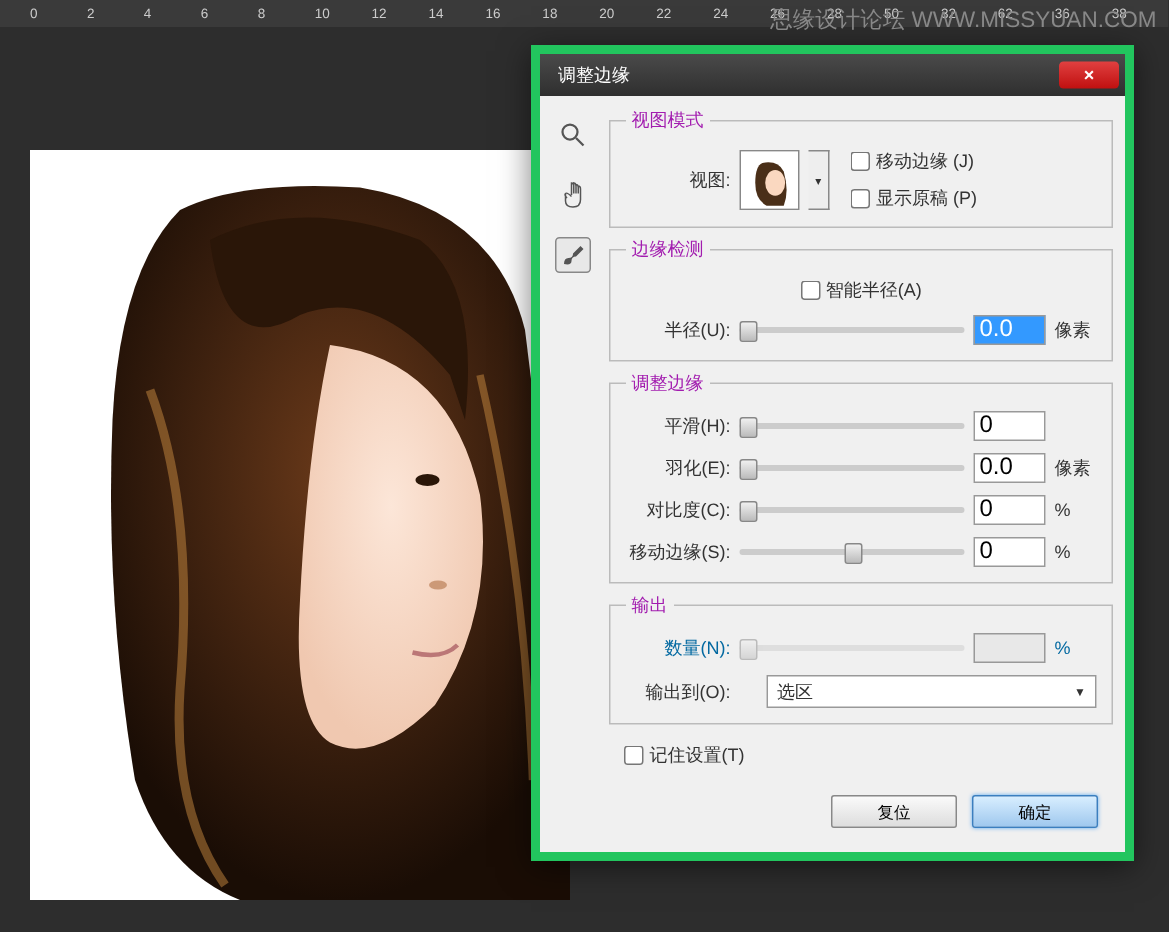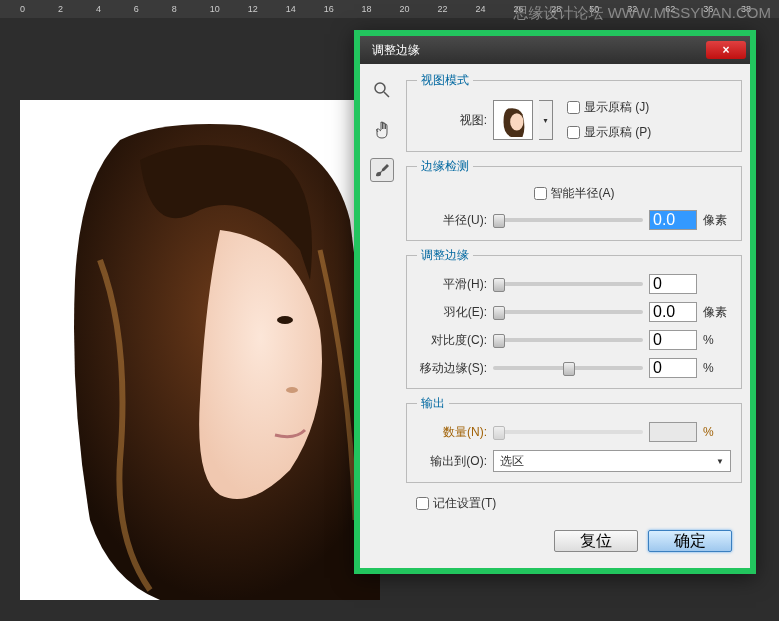--- a/index.html
+++ b/index.html
@@ -19,21 +19,21 @@
 .close-btn { width: 40px; height: 18px; background: linear-gradient(#e04040,#c01010); border-radius: 3px; display: flex; align-items: center; justify-content: center; color: #fff; font-weight: bold; cursor: pointer; }
 
 .dialog-body { display: flex; padding: 8px; gap: 10px; }
 .toolcol { width: 28px; display: flex; flex-direction: column; gap: 16px; padding-top: 6px; align-items: center; }
 .tool { width: 24px; height: 24px; display: flex; align-items: center; justify-content: center; color: #555; cursor: pointer; }
 .tool.active { border: 1px solid #888; border-radius: 3px; background: #e8e8e8; }
 
 .content { flex: 1; font-size: 12px; color: #333; }
 
 fieldset { border: 1px solid #bbb; margin-bottom: 6px; padding: 10px 10px 10px 10px; position: relative; }
-legend { font-size: 12px; padding: 0 4px; color: #0369a1; }
+legend { font-size: 12px; padding: 0 4px; color: #a21caf; }
 
 .row { display: flex; align-items: center; gap: 6px; margin-bottom: 8px; }
 .row:last-child { margin-bottom: 0; }
 .label { width: 70px; text-align: right; }
 
 .thumb { width: 40px; height: 40px; border: 1px solid #888; background: #fff; display: flex; align-items: center; justify-content: center; }
 .thumb svg { width: 100%; height: 100%; }
 .dropdown-arrow { width: 14px; height: 40px; border: 1px solid #888; border-left: none; display: flex; align-items: center; justify-content: center; font-size: 8px; background: #eee; cursor: pointer; }
 
 .checkbox { display: flex; align-items: center; gap: 4px; cursor: pointer; }
@@ -41,29 +41,29 @@
 
 .slider { flex: 1; height: 4px; background: #ccc; border-radius: 2px; position: relative; cursor: pointer; }
 .slider::after { content: ""; position: absolute; left: 0; top: -4px; width: 10px; height: 12px; background: linear-gradient(#f0f0f0,#bbb); border: 1px solid #888; border-radius: 2px; }
 .slider.center::after { left: 50%; margin-left: -5px; }
 
 .num-input { width: 48px; height: 20px; border: 1px solid #999; padding: 0 3px; font-size: 16px; background: #fff; }
 .num-input.selected { background: #3399ff; color: #fff; }
 .num-input.disabled { background: #e8e8e8; color: #aaa; }
 .unit { width: 28px; }
 
-.select { flex: 1; height: 22px; border: 1px solid #999; background: #fff; display: flex; align-items: center; padding: 0 6px; position: relative; cursor: pointer; }
+.select { flex: 1; height: 22px; border: 1px solid #999; background: #fff; display: flex; align-items: center; padding: 0 6px; position: relative; cursor: pointer; margin-left: 18px; }
 .select::after { content: "▼"; position: absolute; right: 6px; font-size: 8px; }
 
 .bottom-row { padding: 6px 10px 10px; }
 .buttons { display: flex; justify-content: flex-end; gap: 10px; padding: 8px 10px; }
-.btn { width: 84px; height: 22px; border: 1px solid #888; background: linear-gradient(#fafafa,#ddd); font-size: 16px; cursor: pointer; border-radius: 2px; }
+.btn { width: 84px; height: 22px; border: 1px solid #888; background: linear-gradient(#fafafa,#ddd); font-size: 11px; cursor: pointer; border-radius: 2px; }
 .btn.primary { border: 1px solid #3a7fc0; background: linear-gradient(#d8eeff,#9fc8ee); box-shadow: 0 0 3px #5eaaf0; }
 
-.disabled-text { color: #a16207; }
+.disabled-text { color: #0369a1; }
 </style>
 </head>
 <body>
 
 <div class="ruler-h">
   <span>0</span>
     <span>2</span>
     <span>4</span>
     <span>6</span>
     <span>8</span>
@@ -146,21 +146,21 @@
             <svg viewBox="0 0 40 40">
                 <rect width="40" height="40" fill="#fff"></rect>
                 <path d="M15 8 Q10 10 10 22 Q10 34 18 38 L30 38 Q34 28 30 14 Q26 6 15 8" fill="#4a2f18"></path>
                 <ellipse cx="24" cy="22" rx="7" ry="9" fill="#fad8c0"></ellipse>
               </svg>
           </div>
           <div class="dropdown-arrow">▾</div>
           <div style="display:flex;flex-direction:column;gap:8px;margin-left:8px">
             <label class="checkbox">
                 <input type="checkbox" style="">
-                <span>显示原稿 (J)</span>
+                <span>移动边缘 (J)</span>
               </label>
             <label class="checkbox">
                 <input type="checkbox" style="">
                 <span>显示原稿 (P)</span>
               </label>
           </div>
         </div>
       </fieldset>
 
       <fieldset>

